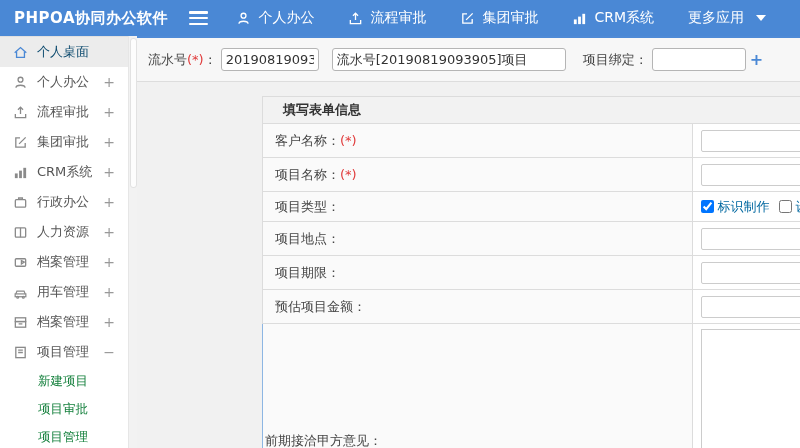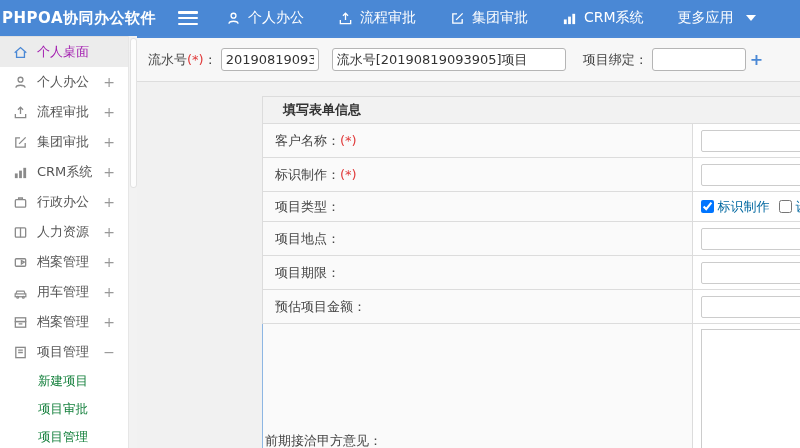--- a/index.html
+++ b/index.html
@@ -7,37 +7,37 @@
   body {
     font-family: "DejaVu Sans", "Liberation Sans", sans-serif;
     font-size: 13px; color: #444; background: #fff; position: relative;
   }
 
   
   .topbar {
     position: absolute; top: 0; left: 0; width: 800px; height: 36px;
     background: #4a88d5; display: flex; align-items: center; color: #fff;
   }
-  .logo { width: 178px; padding-left: 2px; font-size: 15px; font-weight: bold; letter-spacing: .5px; white-space: nowrap; }
+  .logo { width: 178px; padding-left: 2px; font-size: 15px; font-weight: bold; letter-spacing: .5px; white-space: nowrap; margin-left: 12px; }
   .menu-toggle { width: 20px; height: 14px; display: flex; flex-direction: column; justify-content: space-between; cursor: pointer; margin-right: 28px; }
   .menu-toggle i { display: block; height: 2.5px; background: #fff; border-radius: 1px; }
   .nav-item { display: flex; align-items: center; margin-right: 34px; font-size: 14px; cursor: pointer; white-space: nowrap; }
   .nav-item svg { margin-right: 7px; }
   .caret { width: 0; height: 0; border-left: 5px solid transparent; border-right: 5px solid transparent; border-top: 6px solid #fff; margin-left: 12px; }
 
   
   .sidebar {
     position: absolute; top: 36px; left: 0; width: 128px; bottom: 0;
     background: #fff; border-top: 1px solid #e0e0e0;
   }
   .side-item {
     position: relative; height: 30px; display: flex; align-items: center;
     padding-left: 13px; color: #555; cursor: pointer; font-size: 13px;
   }
-  .side-item.active { background: #ececec; color: #a21caf; }
+  .side-item.active { background: #ececec; color: #0c4a6e; }
   .side-item .sicon { width: 15px; height: 15px; margin-right: 9px; color: #8a8a8a; flex: 0 0 auto; }
   .side-item.active .sicon { color: #4a88d5; }
   .side-item .expander { position: absolute; right: 13px; color: #999; font-size: 14px; font-weight: 400; }
   .sub-item { height: 28px; line-height: 28px; padding-left: 38px; color: #15803d; font-size: 12.5px; cursor: pointer; }
   .scroll-track {
     position: absolute; top: 36px; left: 128px; width: 9px; bottom: 0;
     background: #f2f2f2; border-left: 1px solid #e6e6e6;
   }
   .scroll-thumb { position: absolute; top: 2px; left: 1px; width: 7px; height: 150px; background: #fdfdfd; border: 1px solid #e2e2e2; border-radius: 3px; }
 
@@ -247,21 +247,21 @@
     <table class="form">
       <tbody>
           <tr>
         <td class="sect-title" colspan="2">填写表单信息</td>
       </tr>
       <tr>
         <td class="flabel"><span>客户名称：</span><span class="req">(*)</span></td>
         <td class="fvalue"><input class="cell-input" type="text" style=""></td>
       </tr>
       <tr>
-        <td class="flabel"><span>标识制作：</span><span class="req">(*)</span></td>
+        <td class="flabel"><span>项目名称：</span><span class="req">(*)</span></td>
         <td class="fvalue"><input class="cell-input" type="text" style=""></td>
       </tr>
       <tr class="row-type">
         <td class="flabel"><span>项目类型：</span></td>
         <td class="fvalue">
           <span class="chk-group">
             <input type="checkbox" checked="checked" style="">
                 <label>标识制作</label>
             <input type="checkbox" style="">
                 <label>设计</label>

